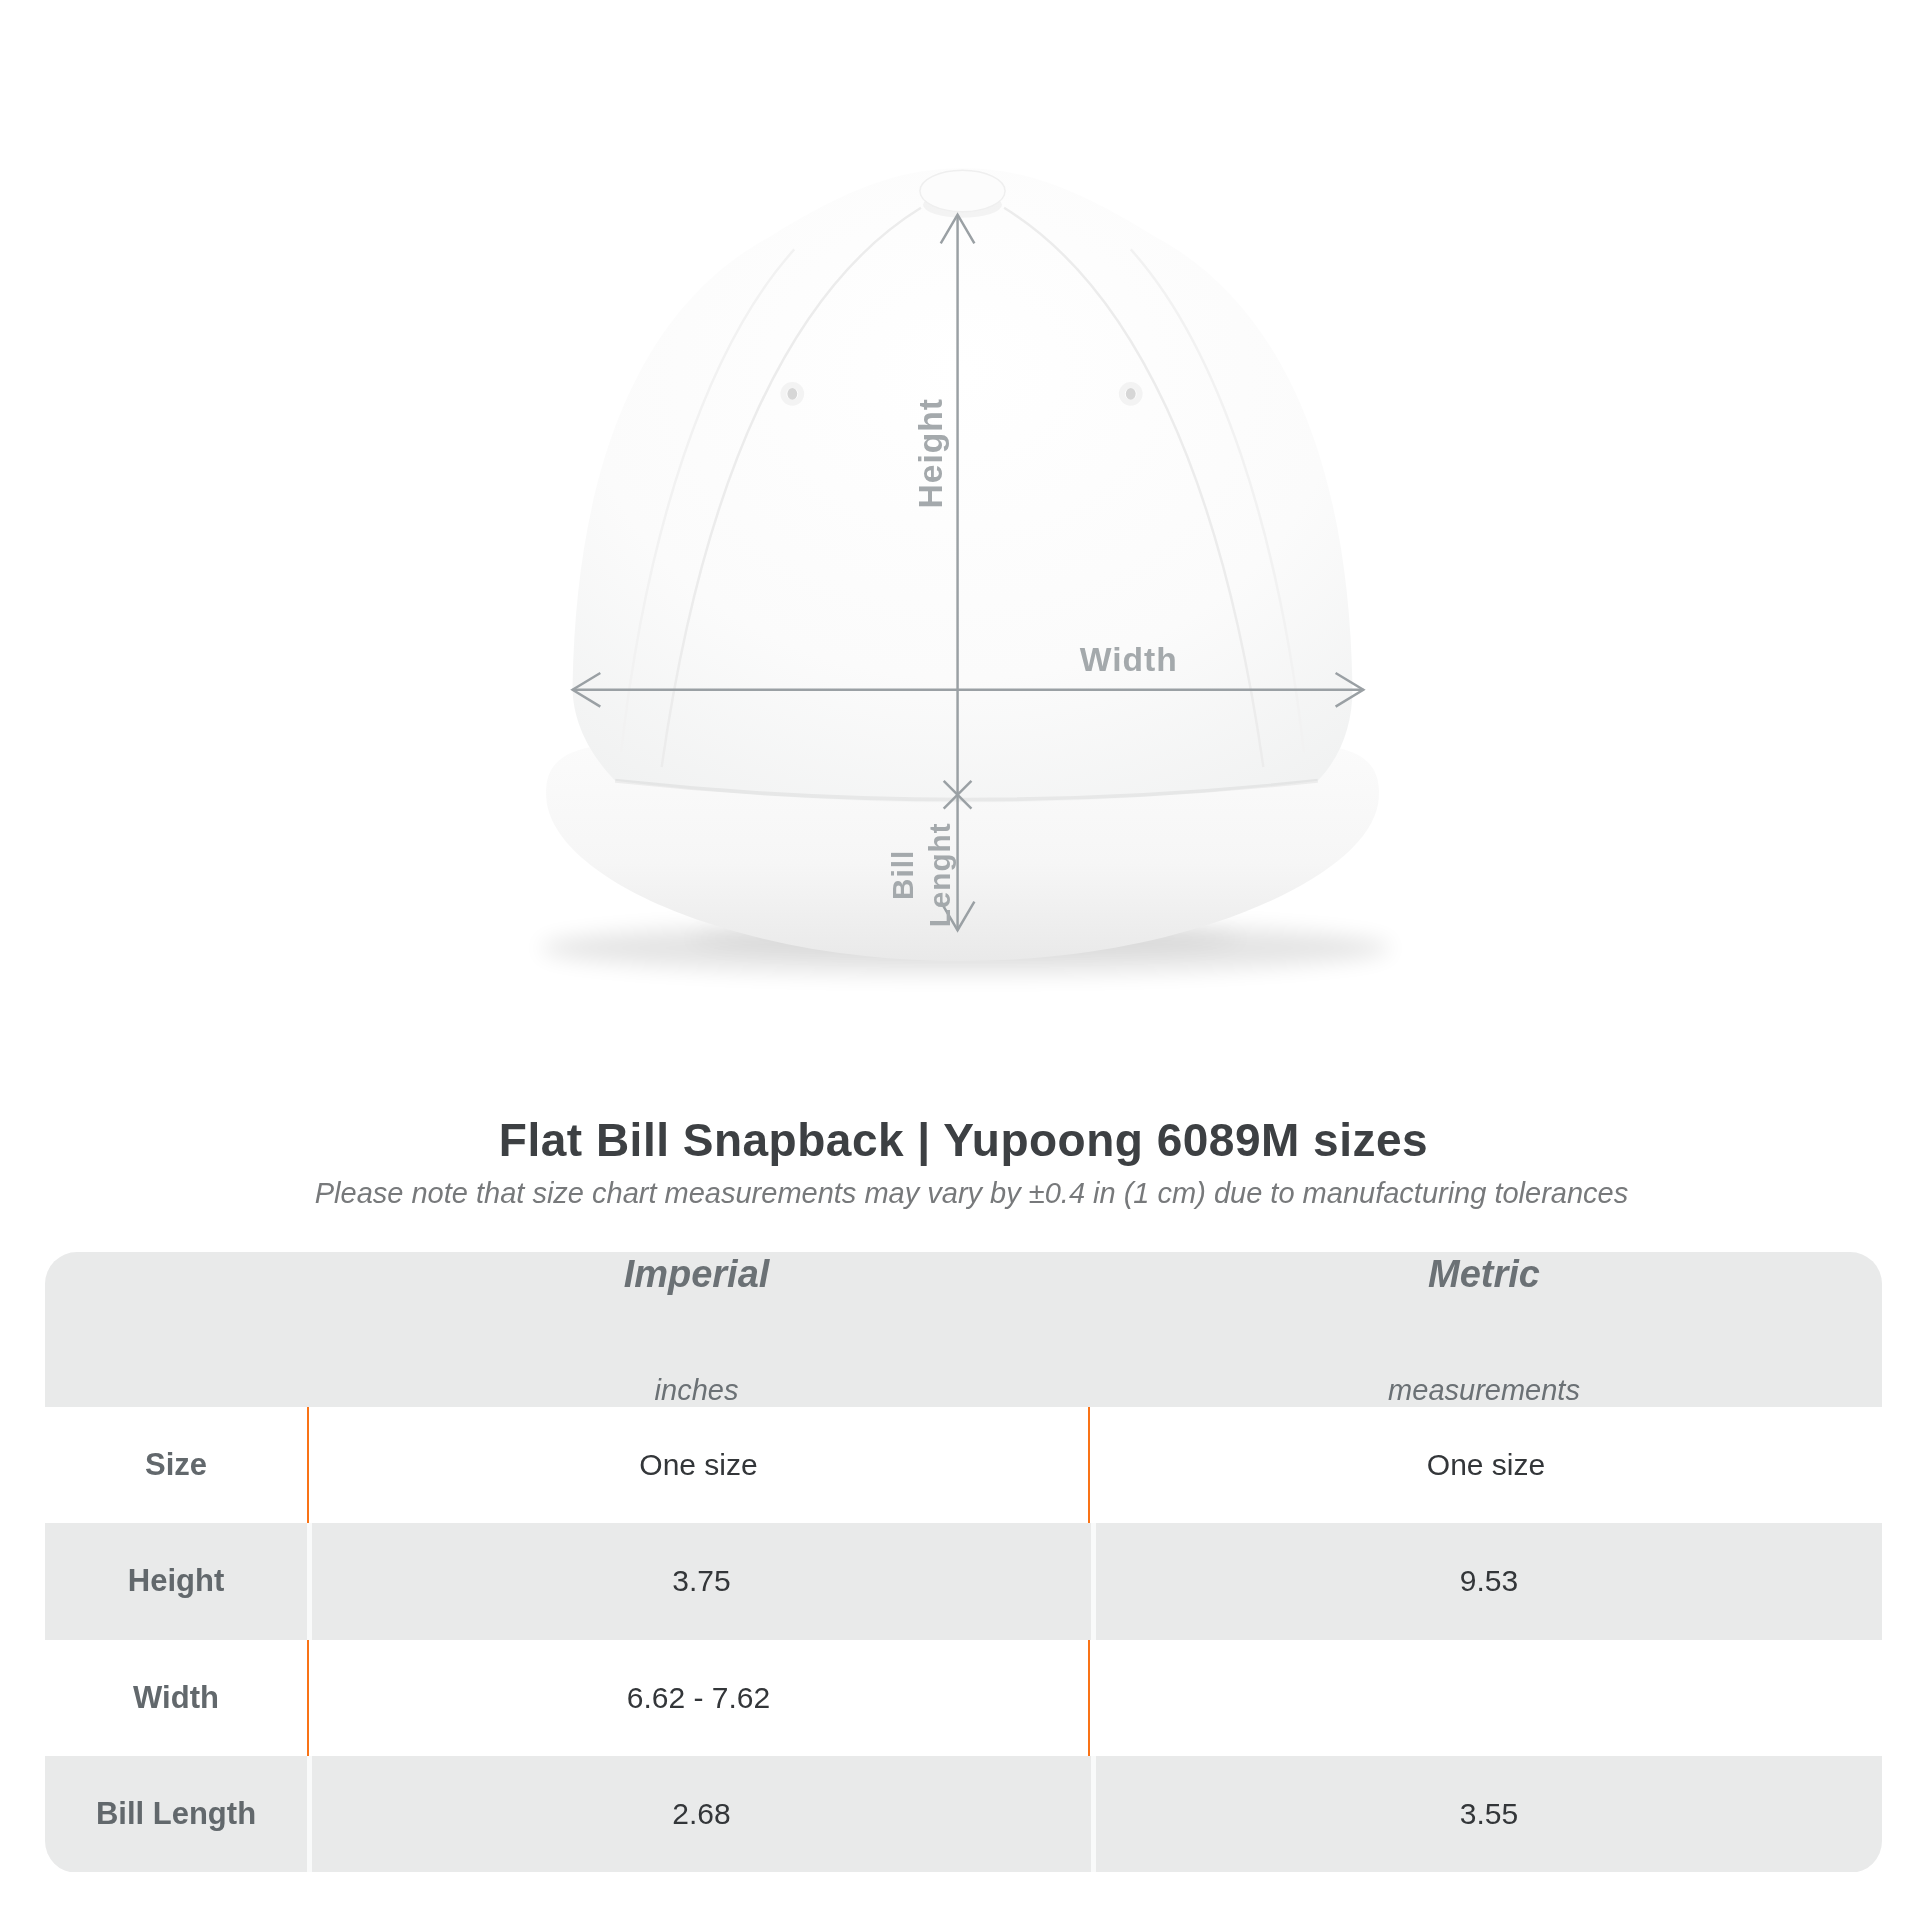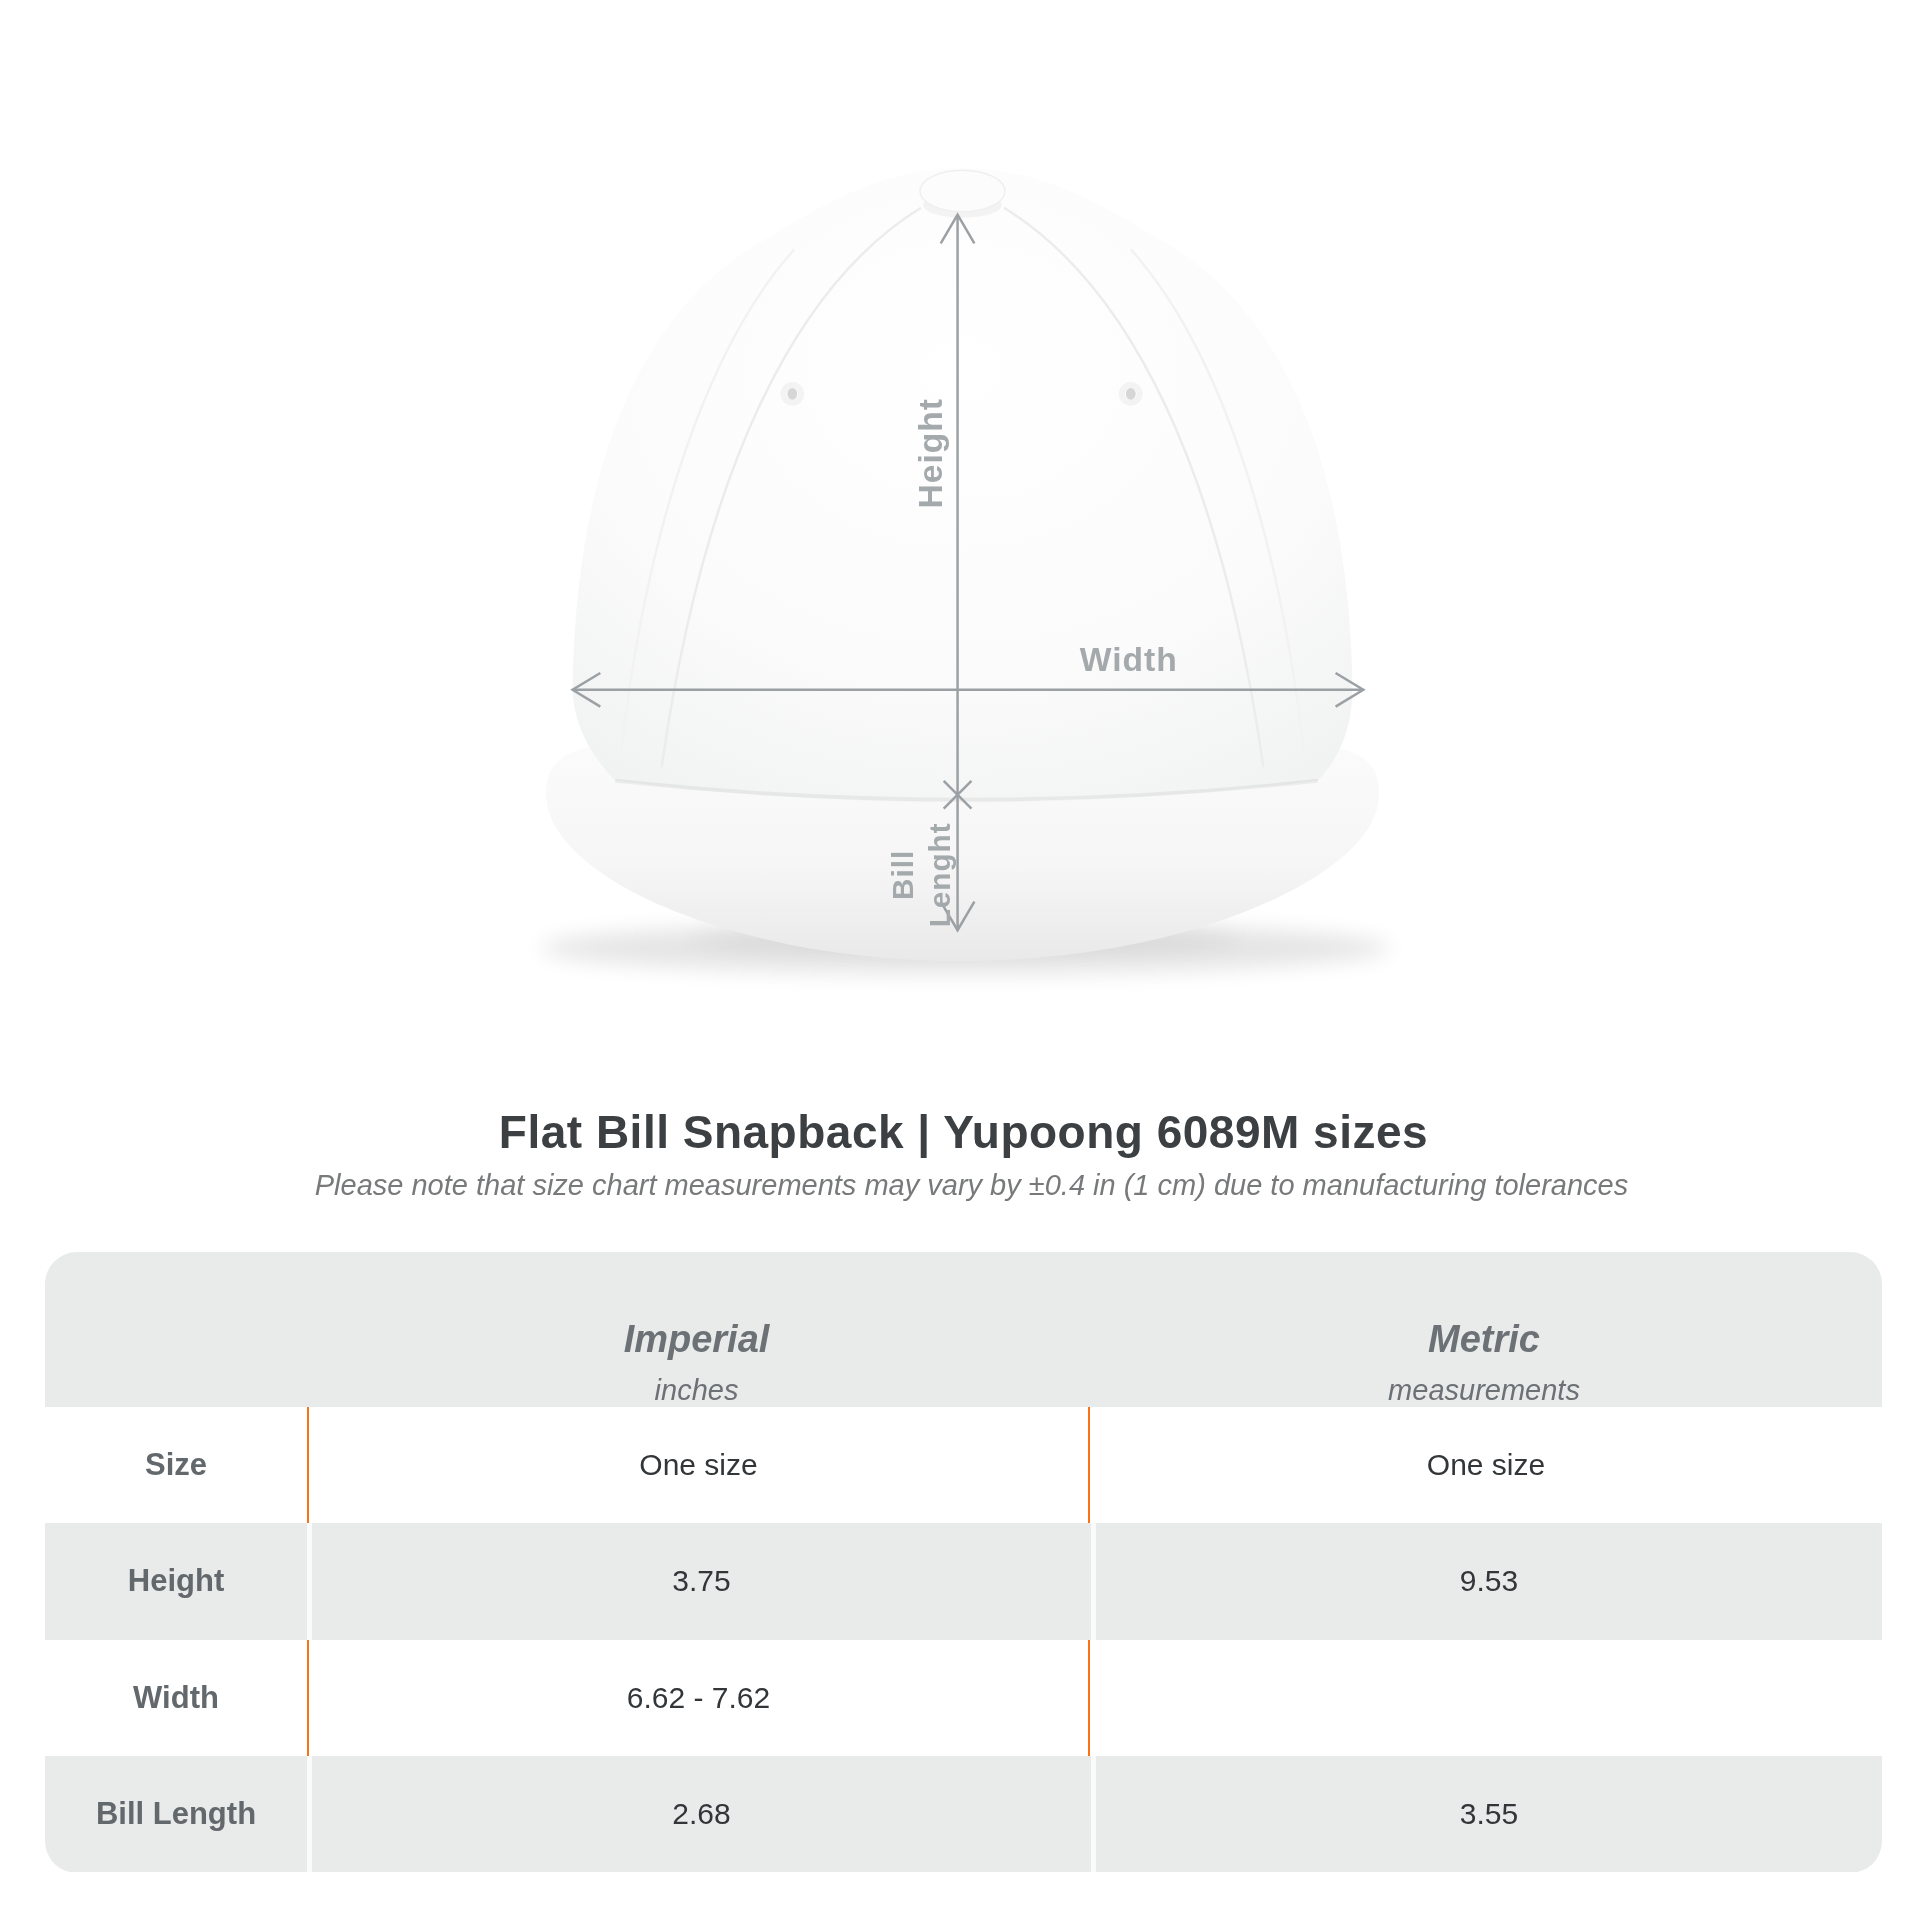--- a/index.html
+++ b/index.html
@@ -6,34 +6,34 @@
   body{
     width:1927px;height:1927px;position:relative;background:#ffffff;
     font-family:"Liberation Sans","DejaVu Sans",sans-serif;
     -webkit-font-smoothing:antialiased;
   }
   
   .hat-stage{position:absolute;top:0;left:0;width:1927px;height:1049px;}
   
   .title-block{position:absolute;top:1107px;left:0;width:1927px;text-align:center;}
   .page-title{
-    font-size:46px;font-weight:bold;color:#3d4043;letter-spacing:0.5px;line-height:51px;margin:0;
+    font-size:46px;font-weight:bold;color:#3d4043;letter-spacing:0.5px;line-height:51px;margin:8px;
   }
   .page-subtitle{
     margin-top:10px;font-size:29px;font-style:italic;color:#77797b;line-height:34px;padding-left:16px;
   }
   
   .size-table{
     position:absolute;left:45px;top:1252px;width:1837px;height:621px;
     border-radius:32px;overflow:hidden;background:#ffffff;
   }
   .table-header{
     display:flex;height:155px;background:#e9eaea;
   }
-  .hcell{display:flex;flex-direction:column;align-items:center;justify-content:flex-end;}
+  .hcell{display:flex;flex-direction:column;align-items:center;justify-content:space-between;}
   .hcell.spacer{width:262px;}
   .hcell.imperial{width:779px;}
   .hcell.metric{flex:1;}
   .unit-name{
     font-size:38px;font-weight:bold;font-style:italic;color:#6b7175;line-height:44px;
   }
   .unit-sub{
     font-size:29px;font-style:italic;color:#6b7175;line-height:34px;margin-top:12px;
   }
   .table-body{display:flex;flex-direction:column;height:465px;}

